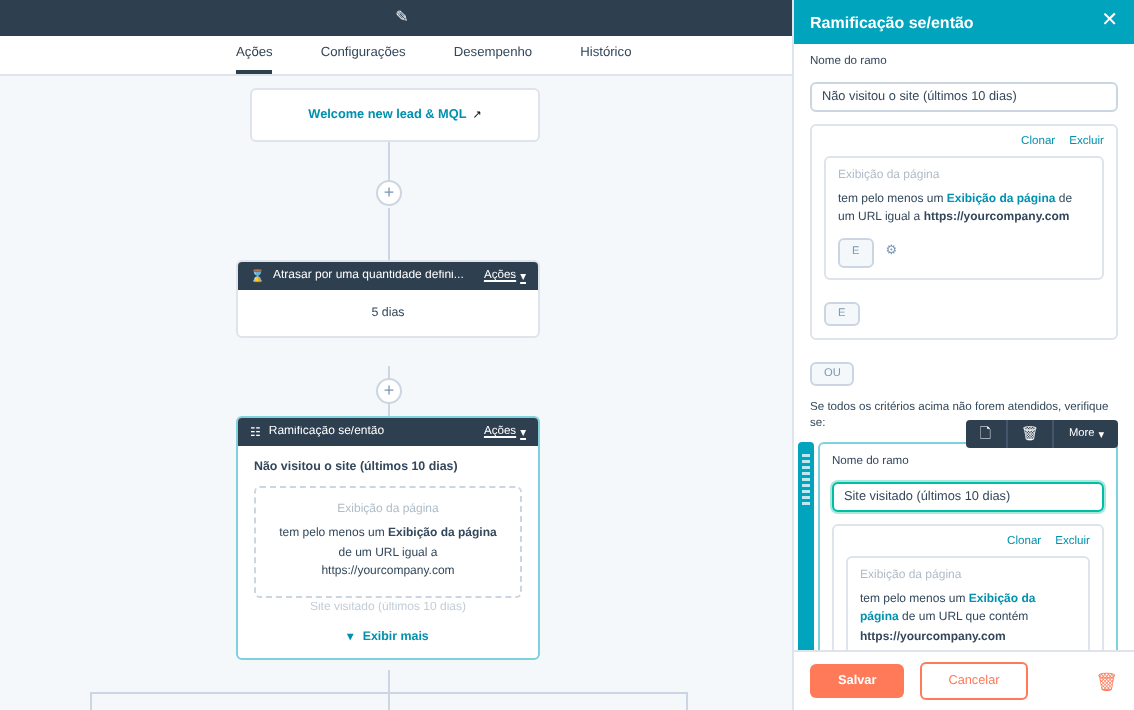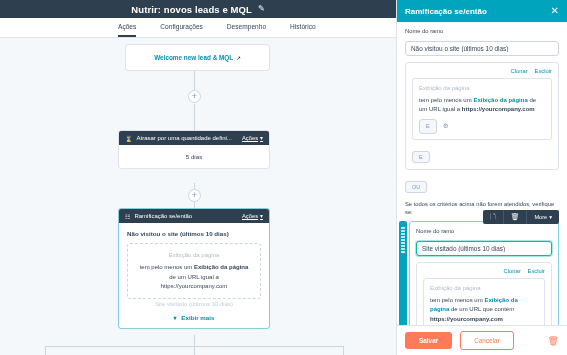--- a/index.html
+++ b/index.html
@@ -232,21 +232,20 @@
   .ico { display: inline-block; vertical-align: middle; }
 </style>
 </head>
 <body>
 
 <div id="app">
 
   <div id="main">
 
     <div id="topbar">
-      <span class="title">Nutrir: novos leads e MQL</span>
       <span class="pencil">✎</span>
     </div>
 
     <div id="tabsbar">
       <div class="tab active">Ações</div>
       <div class="tab">Configurações</div>
       <div class="tab">Desempenho</div>
       <div class="tab">Histórico</div>
     </div>
 

